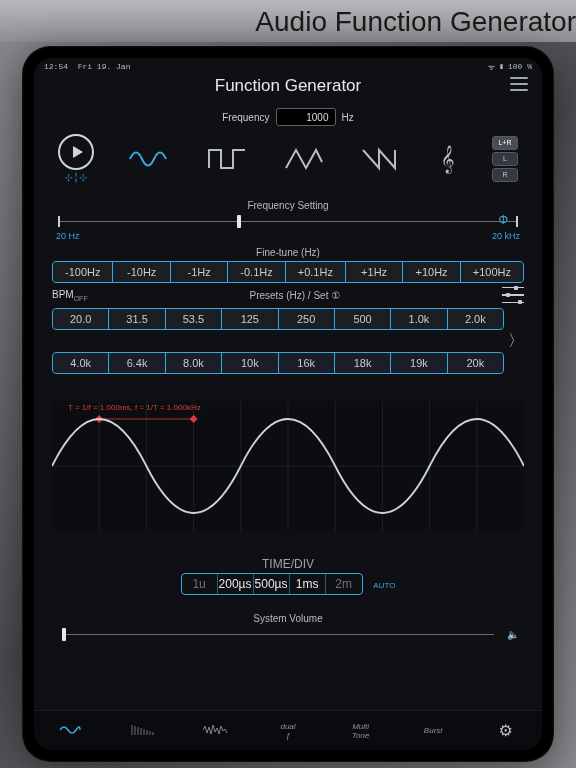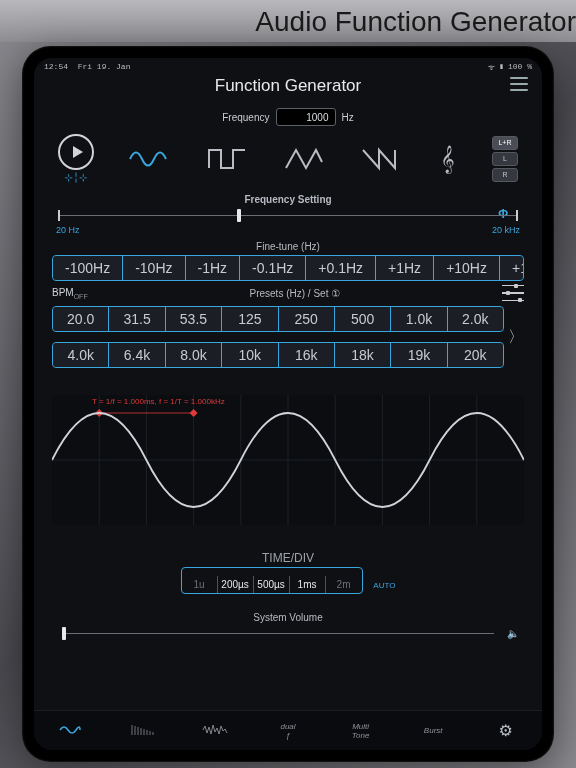--- a/index.html
+++ b/index.html
@@ -173,21 +173,21 @@
     display: flex;
     border: 1px solid #3aa6e0;
     border-radius: 4px;
     overflow: hidden;
     margin: 3px 0;
   }
   .seg-cell {
     flex: 1;
     text-align: center;
     color: #c8cbd1;
-    font-size: 14px;
+    font-size: 11px;
     padding: 4px 12px;
     border-right: 1px solid #3aa6e0;
     background: rgba(40,44,52,.5);
   }
   .seg-cell:last-child { border-right: none; }
   .bpm-row {
     display: flex;
     align-items: center;
     justify-content: space-between;
     margin: 4px 0 2px;
@@ -197,54 +197,53 @@
   .eq-icon {
     width: 22px; height: 16px;
     display: flex; flex-direction: column; justify-content: space-between;
   }
   .eq-icon div { height: 1.2px; background: #c9ccd1; position: relative; }
   .eq-icon div::after { content:''; position:absolute; width:4px; height:4px; background:#c9ccd1; border-radius:1px; top:-1.5px; }
   .eq-icon div:nth-child(1)::after { left: 12px; }
   .eq-icon div:nth-child(2)::after { left: 4px; }
   .eq-icon div:nth-child(3)::after { left: 16px; }
   .presets-wrap { display: flex; align-items: center; gap: 4px; }
-  .presets-grid { flex: 1; display: flex; flex-direction: column; gap: 4px; }
+  .presets-grid { flex: 1; display: flex; flex-direction: column; gap: 16px; }
   .chevron { color: #b9bcc2; font-size: 16px; }
   .waveform-box {
     margin-top: 24px;
     height: 130px;
     position: relative;
     background: #0b0d11;
   }
   .wf-label {
     position: absolute;
-    top: 2px; left: 40px;
+    top: 2px; left: 16px;
     color: #e03a3a;
     font-size: 8px;
   }
   .timediv-row {
     margin-top: 26px;
     text-align: center;
   }
   .timediv-label { color: #9ea1a7; font-size: 12px; }
   .timediv-seg {
     display: inline-flex;
     border: 1px solid #3aa6e0;
     border-radius: 4px;
     overflow: hidden;
     margin-top: 2px;
   }
   .timediv-cell {
     width: 36px;
-    font-size: 10px;
+    font-size: 12px;
     padding: 3px 0;
     text-align: center;
     color: #6e7177;
     border-right: 1px solid #2f5a78;
-    margin-top: 8px;
   }
   .timediv-cell.on { color: #e6e8ec; }
   .timediv-cell:last-child { border: none; }
   .auto-label {
     display: inline-block;
     color: #3aa6e0;
     font-size: 8px;
     margin-left: 8px;
     vertical-align: middle;
     text-align: right;
@@ -264,21 +263,21 @@
     flex: 1;
     text-align: center;
     color: #8e9197;
     font-size: 8px;
     font-style: italic;
   }
   .tab-item.active { color: #3aa6e0; }
   .gear { font-size: 16px; color: #b9bcc2; font-style: normal; }
   .speaker-icon { color: #8e9197; font-size: 10px; }
   .phi-icon { color: #3aa6e0; font-size: 12px; position: absolute; right: 16px; }
-  .freq-setting-row { position: relative; margin-top: 11px; font-weight: bold; }
+  .freq-setting-row { position: relative; margin-top: 17px; }
 </style>
 </head>
 <body>
 
 <div class="promo-title">Audio Function Generator</div>
 
 <div class="device-frame">
   <div class="screen">
 
     <div class="status-bar">

